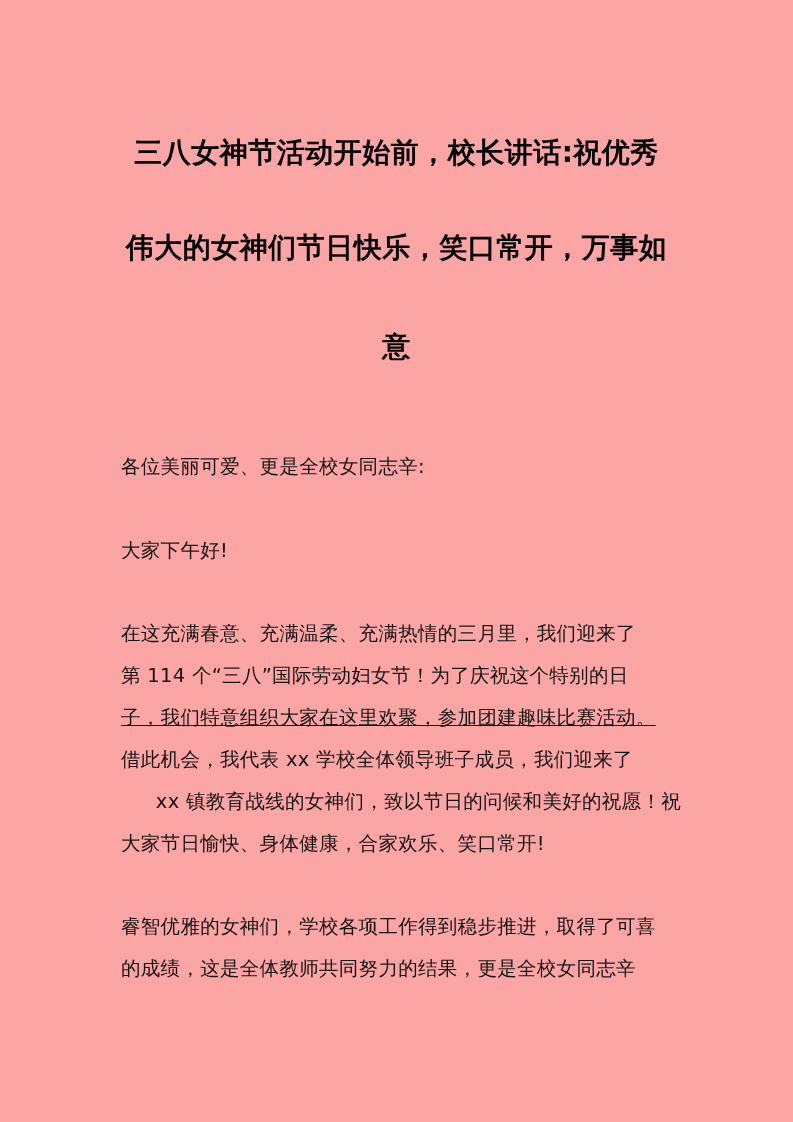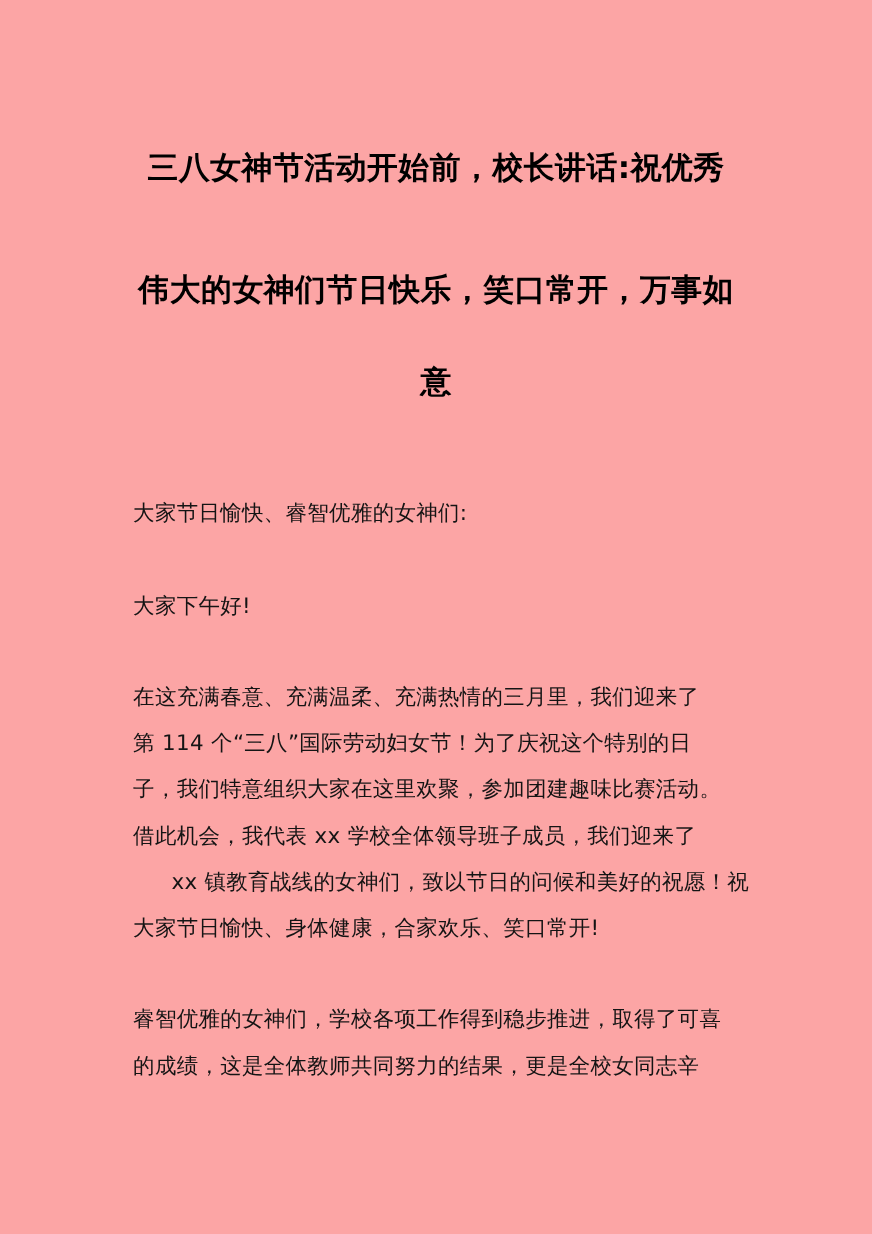--- a/index.html
+++ b/index.html
@@ -44,30 +44,30 @@
       white-space: nowrap;
       letter-spacing: 0.3px;
     }
   </style>
 </head>
 <body>
 
 <div class="page">
 
   <div class="title-line" style="top:135px;">三八女神节活动开始前，校长讲话:祝优秀</div>
-  <div class="title-line" style="top:230px;margin-top:16px;">伟大的女神们节日快乐，笑口常开，万事如</div>
+  <div class="title-line" style="top:230px;">伟大的女神们节日快乐，笑口常开，万事如</div>
   <div class="title-line" style="top:329px;">意</div>
 
-  <div class="body-line" style="top:454px;">大家节日愉快、睿智优雅的女神们:</div>
+  <div class="body-line" style="top:454px;">各位美丽可爱、更是全校女同志辛:</div>
 
   <div class="body-line" style="top:538px;">大家下午好!</div>
 
   <div class="body-line" style="top:621px;">在这充满春意、充满温柔、充满热情的三月里，我们迎来了</div>
   <div class="body-line" style="top:663px;">第 114 个“三八”国际劳动妇女节！为了庆祝这个特别的日</div>
-  <div class="body-line" style="top:705px;">子，我们特意组织大家在这里欢聚，参加团建趣味比赛活动。</div>
+  <div class="body-line" style="top:705px;text-decoration:underline;">子，我们特意组织大家在这里欢聚，参加团建趣味比赛活动。</div>
   <div class="body-line" style="top:747px;">借此机会，我代表 xx 学校全体领导班子成员，我们迎来了</div>
   <div class="body-line" style="top:789px;text-align:right;">xx 镇教育战线的女神们，致以节日的问候和美好的祝愿！祝</div>
   <div class="body-line" style="top:831px;">大家节日愉快、身体健康，合家欢乐、笑口常开!</div>
 
   <div class="body-line" style="top:914px;">睿智优雅的女神们，学校各项工作得到稳步推进，取得了可喜</div>
   <div class="body-line" style="top:956px;">的成绩，这是全体教师共同努力的结果，更是全校女同志辛</div>
 
 </div>
 
 </body></html>

